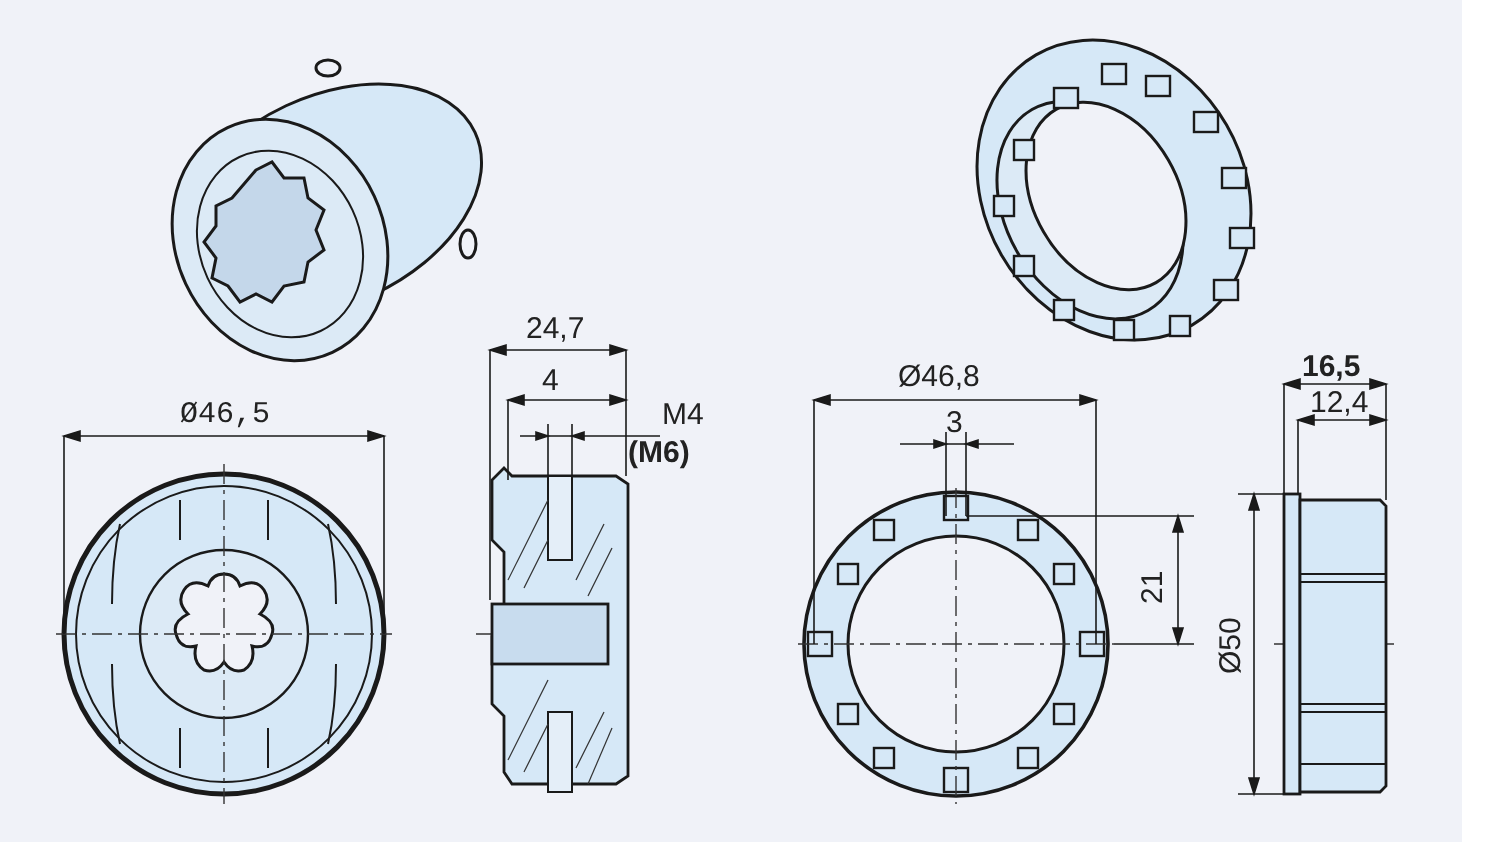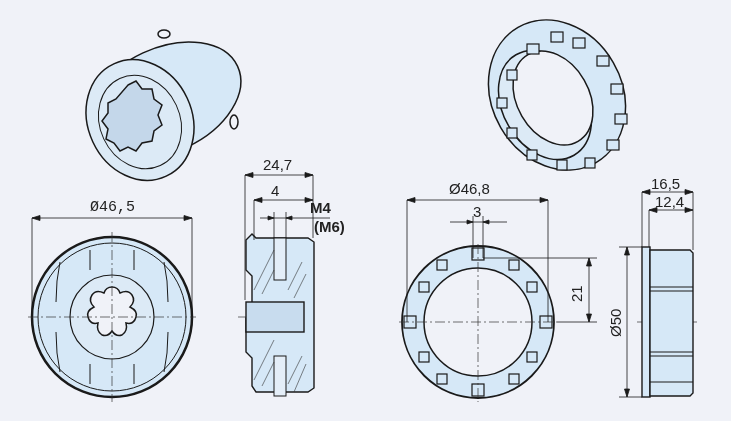--- a/index.html
+++ b/index.html
@@ -82,21 +82,21 @@
       <path d="M254 200 l8 -2.5 v5z M313 200 l-8 -2.5 v5z" fill="#1a1a1a"></path>
       <line x1="260" y1="218" x2="330" y2="218"></line>
       <line x1="274" y1="212" x2="274" y2="238"></line>
         <line x1="286" y1="212" x2="286" y2="238"></line>
       <path d="M274 218 l-6 -2 v4z M286 218 l6 -2 v4z" fill="#1a1a1a"></path>
     </g>
   </svg>
   <div class="dimtext" style="left:90px;top:200px;font-family:Liberation Mono, monospace;">Ø46,5</div>
   <div class="dimtext" style="left:263px;top:157px;">24,7</div>
   <div class="dimtext" style="left:271px;top:183px;">4</div>
-  <div class="dimtext" style="left:310px;top:200px;font-weight:bold;">M4</div>
+  <div class="dimtext" style="left:331px;top:200px;">M4</div>
   <div class="dimtext" style="left:314px;top:219px;font-weight:bold;">(M6)</div>
 </div>
 
 <div class="panel" id="panel-right">
   <svg width="374" height="421">
 
     <g stroke="#1a1a1a" stroke-width="1.5" fill="#d6e8f7">
       <ellipse cx="200" cy="95" rx="65" ry="78" transform="rotate(-30 200 95)"></ellipse>
       <ellipse cx="188" cy="105" rx="42" ry="58" transform="rotate(-30 188 105)" fill="#dceaf6"></ellipse>
       <ellipse cx="196" cy="98" rx="36" ry="50" transform="rotate(-30 196 98)" fill="#f0f2f8"></ellipse>
@@ -178,15 +178,15 @@
       <line x1="262" y1="247" x2="285" y2="247"></line>
       <line x1="262" y1="397" x2="285" y2="397"></line>
       <line x1="270" y1="247" x2="270" y2="397"></line>
       <path d="M270 247 l-2.5 8 h5z M270 397 l-2.5 -8 h5z" fill="#1a1a1a"></path>
     </g>
   </svg>
   <div class="dimtext" style="left:92px;top:181px;">Ø46,8</div>
   <div class="dimtext" style="left:116px;top:204px;">3</div>
   <div class="dimtext vtext" style="left:212px;top:302px;">21</div>
   <div class="dimtext vtext" style="left:251px;top:337px;">Ø50</div>
-  <div class="dimtext" style="left:294px;top:176px;">16,5</div>
+  <div class="dimtext" style="left:294px;top:176px;font-weight:bold;">16,5</div>
   <div class="dimtext" style="left:298px;top:194px;">12,4</div>
 </div>
 
 </body></html>

